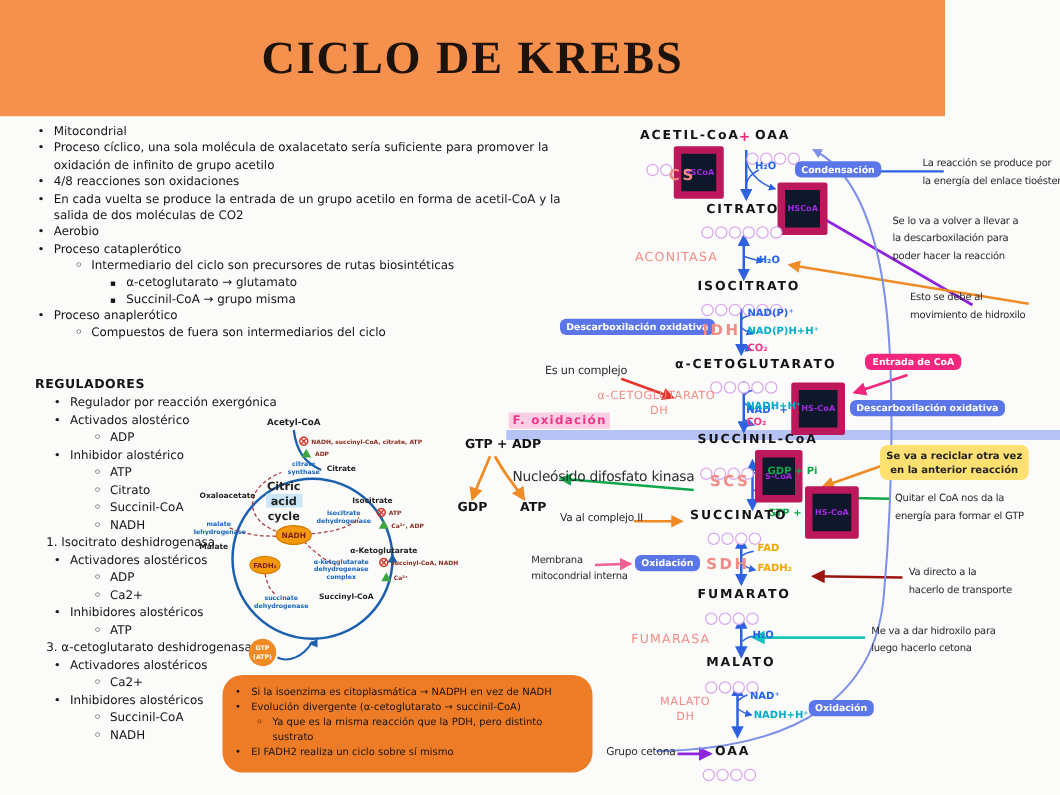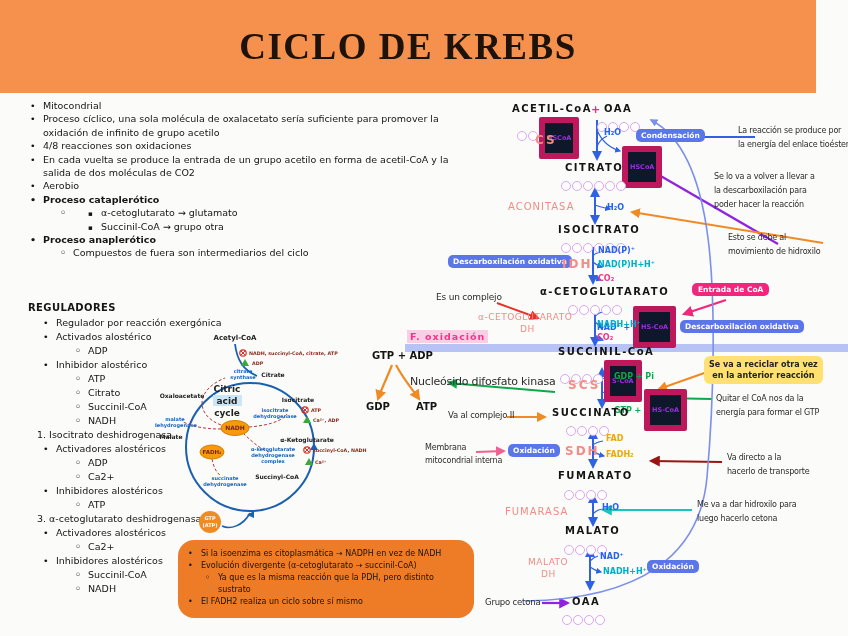--- a/index.html
+++ b/index.html
@@ -1,27 +1,27 @@
 <!DOCTYPE html>
 <html><head>
 <meta charset="utf-8">
 <style>
   html,body{margin:0;padding:0}
   body{width:848px;height:636px;position:relative;overflow:hidden;background:#fbfbfa;
        font-family:"DejaVu Sans",sans-serif;color:#151515}
-  .header{position:absolute;left:0;top:0;width:816px;height:93px;background:#F6914D;z-index:0}
+  .header{position:absolute;left:0;top:0;width:756px;height:93px;background:#F6914D;z-index:0}
   .title{font-family:"Liberation Serif",serif;font-weight:bold;font-size:37px;letter-spacing:1.5px;
          color:#1d130b;text-align:center;margin-top:25px}
   
   .li{position:relative;padding-left:13px}
   .blt{position:absolute;left:0;top:0}
   .l1 .blt::before{content:"•"}
   .l2 .blt::before{content:"◦";font-weight:bold}
   .l3 .blt::before{content:"▪";font-size:7px}
-  .b{font-weight:bold}
+  .b{font-weight:normal}
   .notes{position:absolute;left:30px;top:99px;width:442px;font-size:9.5px;line-height:13.4px;z-index:2}
   .notes .l2{margin-left:30px}
   .notes .l3{margin-left:58px}
   .regs{position:absolute;left:28px;top:301px;width:196px;font-size:9.5px;line-height:14px;z-index:2}
   .regs .hd{font-weight:bold;font-size:10px;letter-spacing:.4px;margin-bottom:1px}
   .regs .l0{padding-left:9px}
   .regs .l1{margin-left:15px}
   .regs .l2{margin-left:47px}
   .obox{position:absolute;left:178px;top:540px;width:296px;height:78px;box-sizing:border-box;
         background:#EE7B25;border-radius:16px;padding:8px 10px;font-size:8px;line-height:12px;z-index:3}
@@ -57,23 +57,23 @@
   <div class="title">CICLO DE KREBS</div>
 </div>
 
 <div class="notes">
     <div class="li l1"><span class="blt"></span><span>Mitocondrial</span></div>
     <div class="li l1"><span class="blt"></span><span>Proceso cíclico, una sola molécula de oxalacetato sería suficiente para promover la oxidación de infinito de grupo acetilo</span></div>
     <div class="li l1"><span class="blt"></span><span>4/8 reacciones son oxidaciones</span></div>
     <div class="li l1"><span class="blt"></span><span>En cada vuelta se produce la entrada de un grupo acetilo en forma de acetil-CoA y la salida de dos moléculas de CO2</span></div>
     <div class="li l1"><span class="blt"></span><span>Aerobio</span></div>
     <div class="li l1 b"><span class="blt"></span><span>Proceso cataplerótico</span></div>
-    <div class="li l2"><span class="blt"></span></div>
+    <div class="li l2"><span class="blt"></span><span>Intermediario del ciclo son precursores de rutas biosintéticas</span></div>
     <div class="li l3"><span class="blt"></span><span>α-cetoglutarato → glutamato</span></div>
-    <div class="li l3"><span class="blt"></span><span>Succinil-CoA → grupo otra</span></div>
+    <div class="li l3"><span class="blt"></span><span>Succinil-CoA → grupo misma</span></div>
     <div class="li l1 b"><span class="blt"></span><span>Proceso anaplerótico</span></div>
     <div class="li l2"><span class="blt"></span><span>Compuestos de fuera son intermediarios del ciclo</span></div>
   </div>
 
 <div class="regs">
   <div class="hd">REGULADORES</div>
   <div>
       <div class="li l1"><span class="blt"></span><span>Regulador por reacción exergónica</span></div>
       <div class="li l1"><span class="blt"></span><span>Activados alostérico</span></div>
       <div class="li l2"><span class="blt"></span><span>ADP</span></div>

